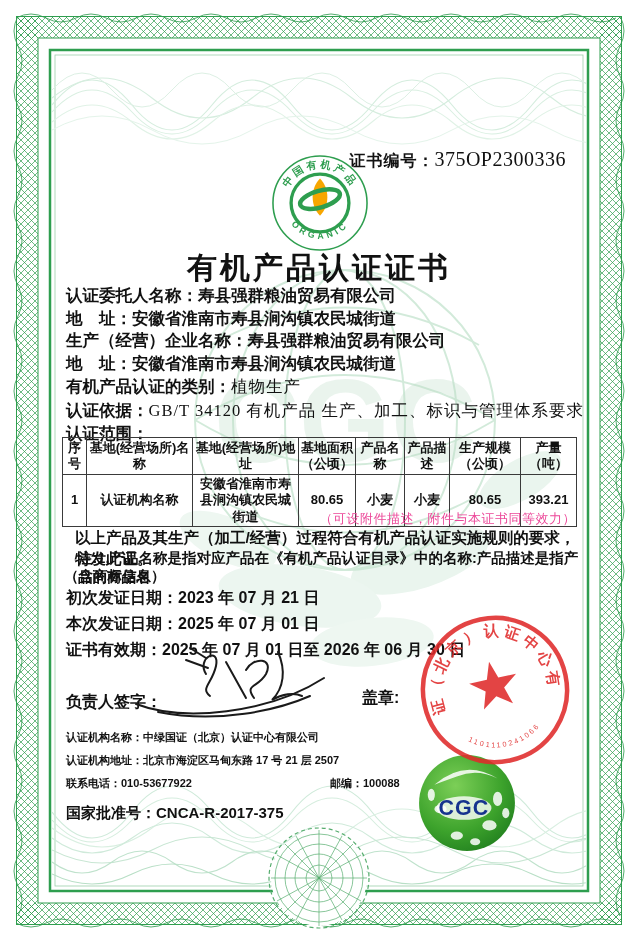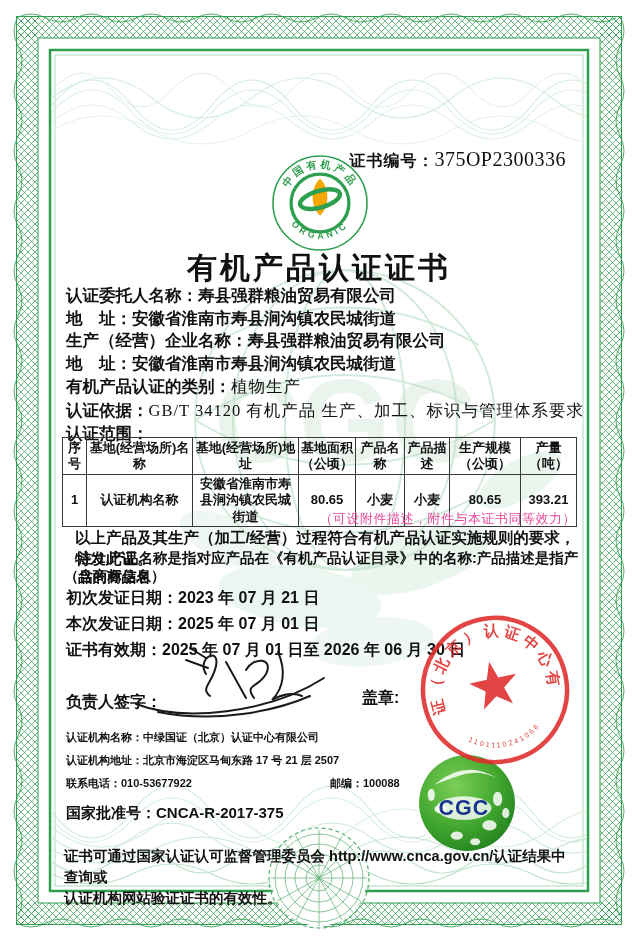--- a/index.html
+++ b/index.html
@@ -274,19 +274,15 @@
       <div class="org-line"><span>认证机构地址：</span><span>北京市海淀区马甸东路 17 号 21 层 2507</span></div>
       <div class="org-line">
         <span>联系电话：</span><span>010-53677922</span>
         <span class="postal"><span>邮编：</span><span>100088</span></span>
       </div>
     </div>
     <div class="approval">
       <span>国家批准号：</span><span>CNCA-R-2017-375</span>
     </div>
 
-    <div class="footer">
-      <div>证书可通过国家认证认可监督管理委员会 http://www.cnca.gov.cn/认证结果中查询或</div>
-      <div>认证机构网站验证证书的有效性。</div>
-    </div>
 
   </div>
 </div>
 
 </body></html>

